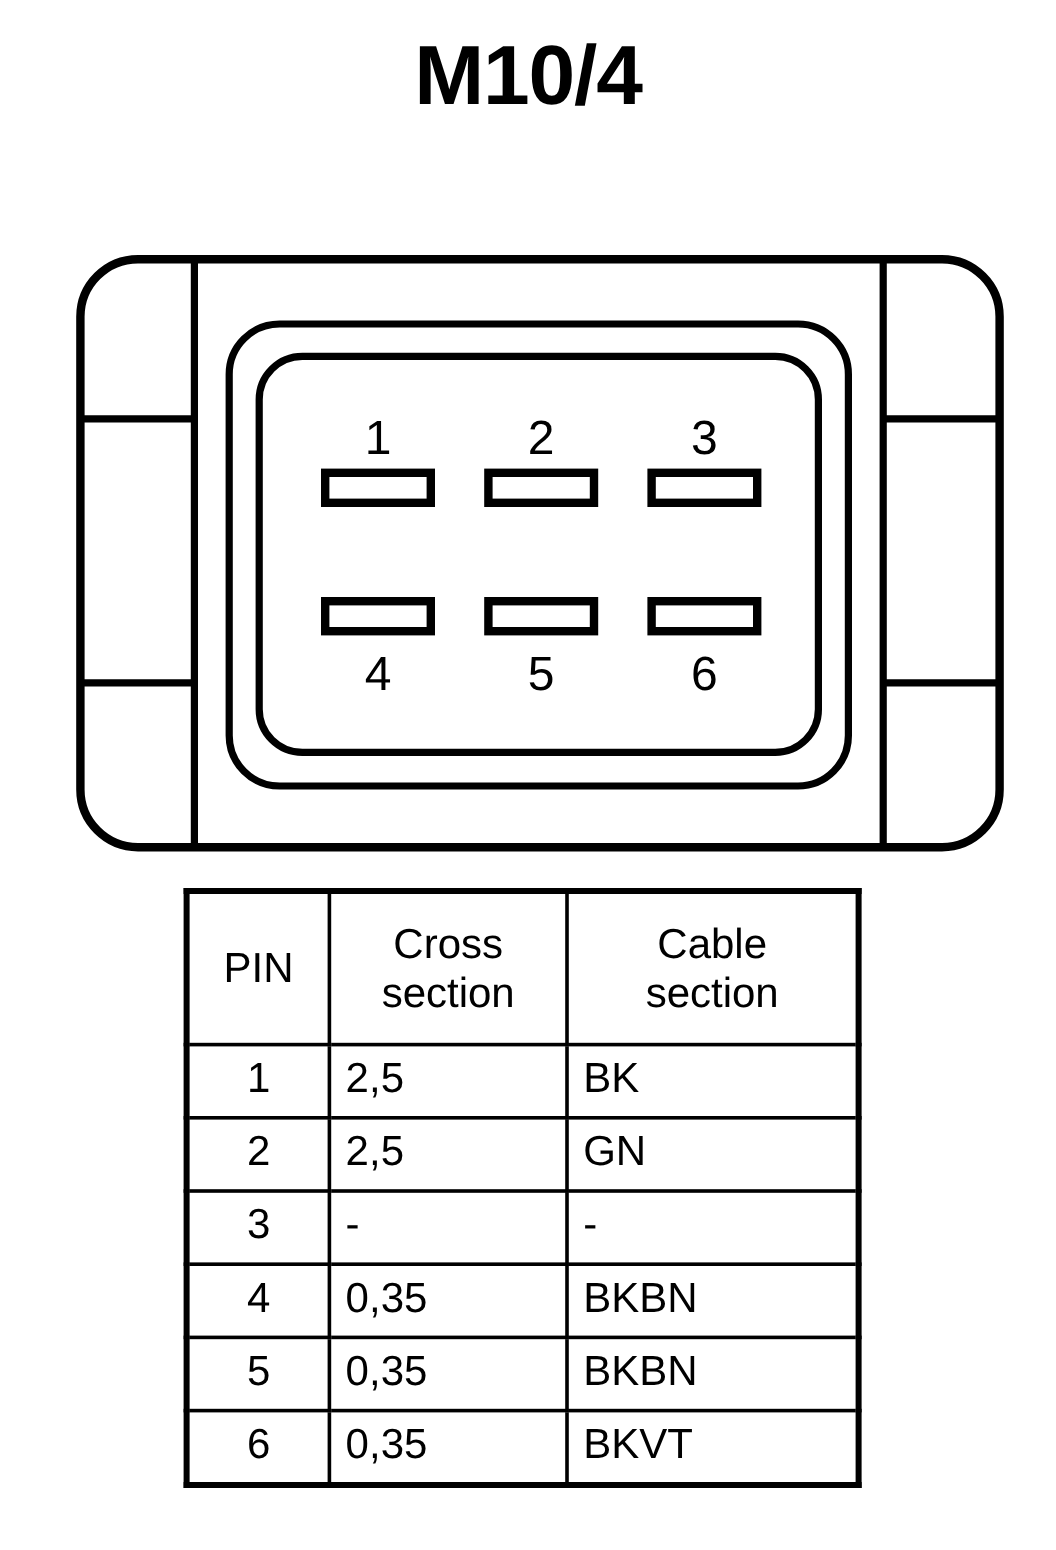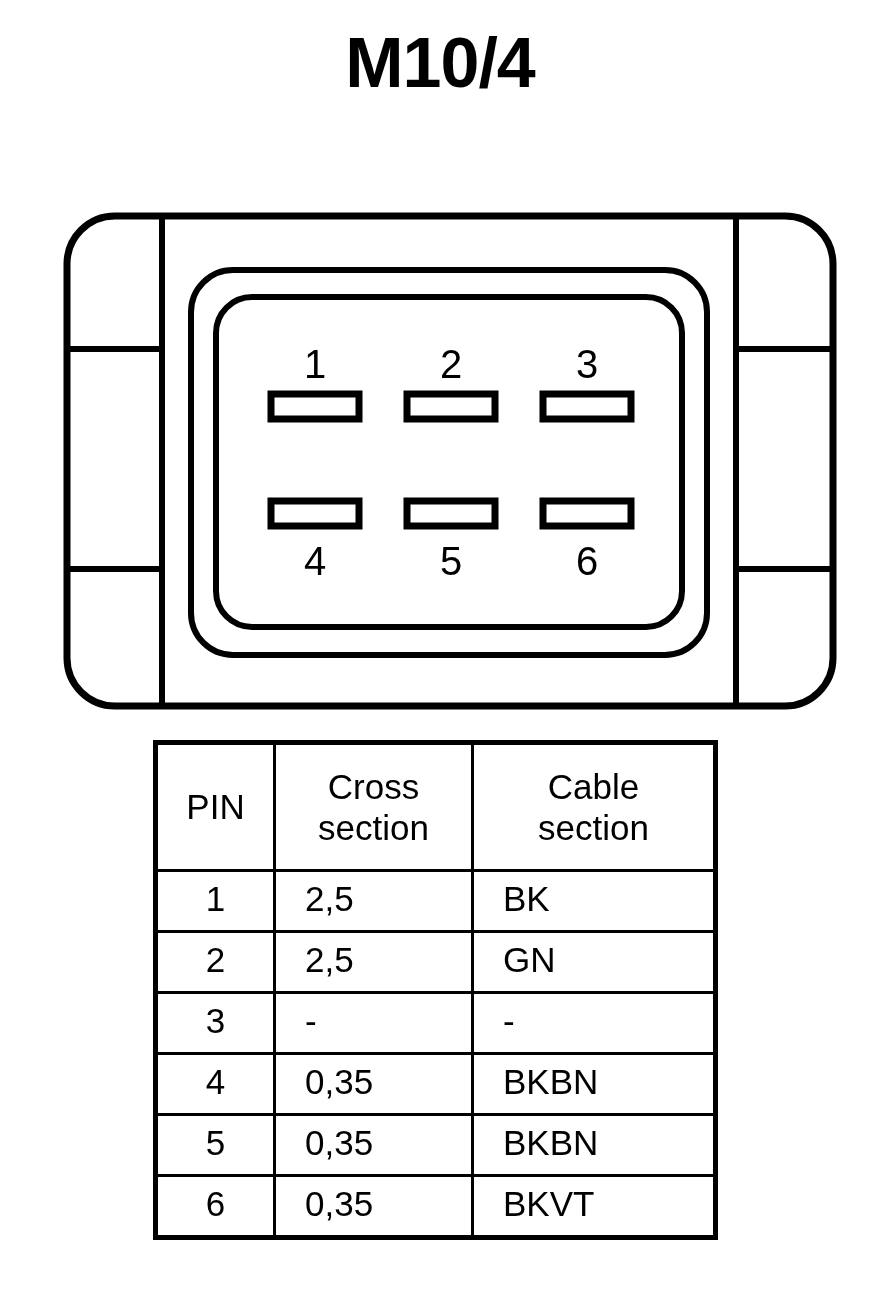--- a/index.html
+++ b/index.html
@@ -89,21 +89,21 @@
   .pin-table tbody td {
     height: 54px;
     vertical-align: middle;
   }
   .pin-table tbody td.cell-pin {
     text-align: center;
     padding: 0 4px 4px 4px;
   }
   .pin-table tbody td.cell-left {
     text-align: left;
-    padding: 0 4px 4px 29px;
+    padding: 0 4px 4px 12px;
   }
   
   .pin-table {
     border: 5px solid #000000;
   }
 </style>
 </head>
 <body>
 
 <div id="page">

